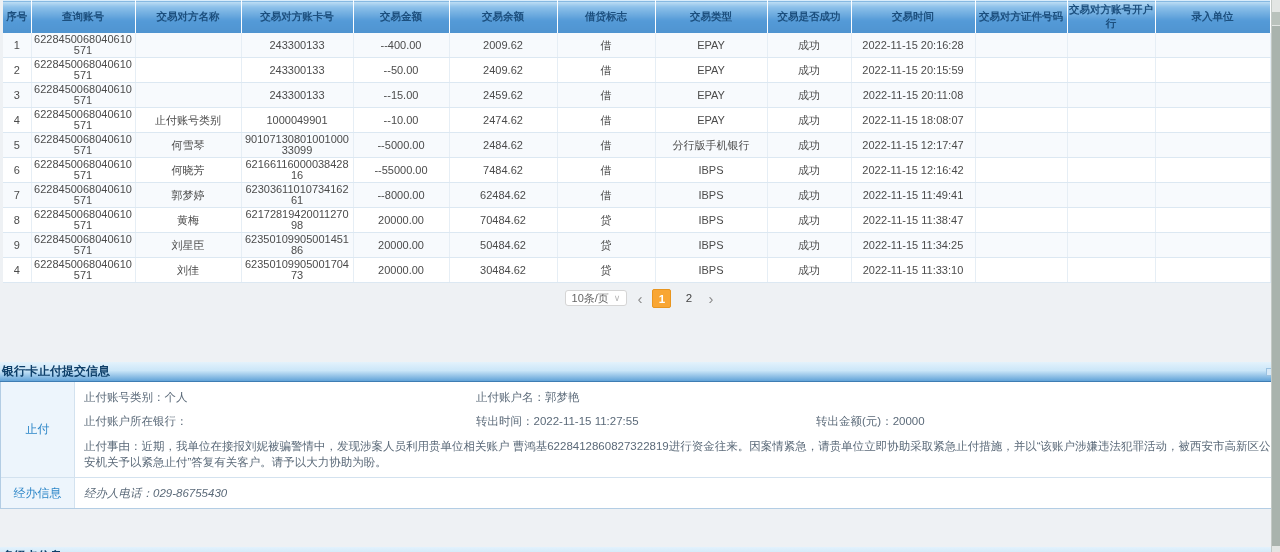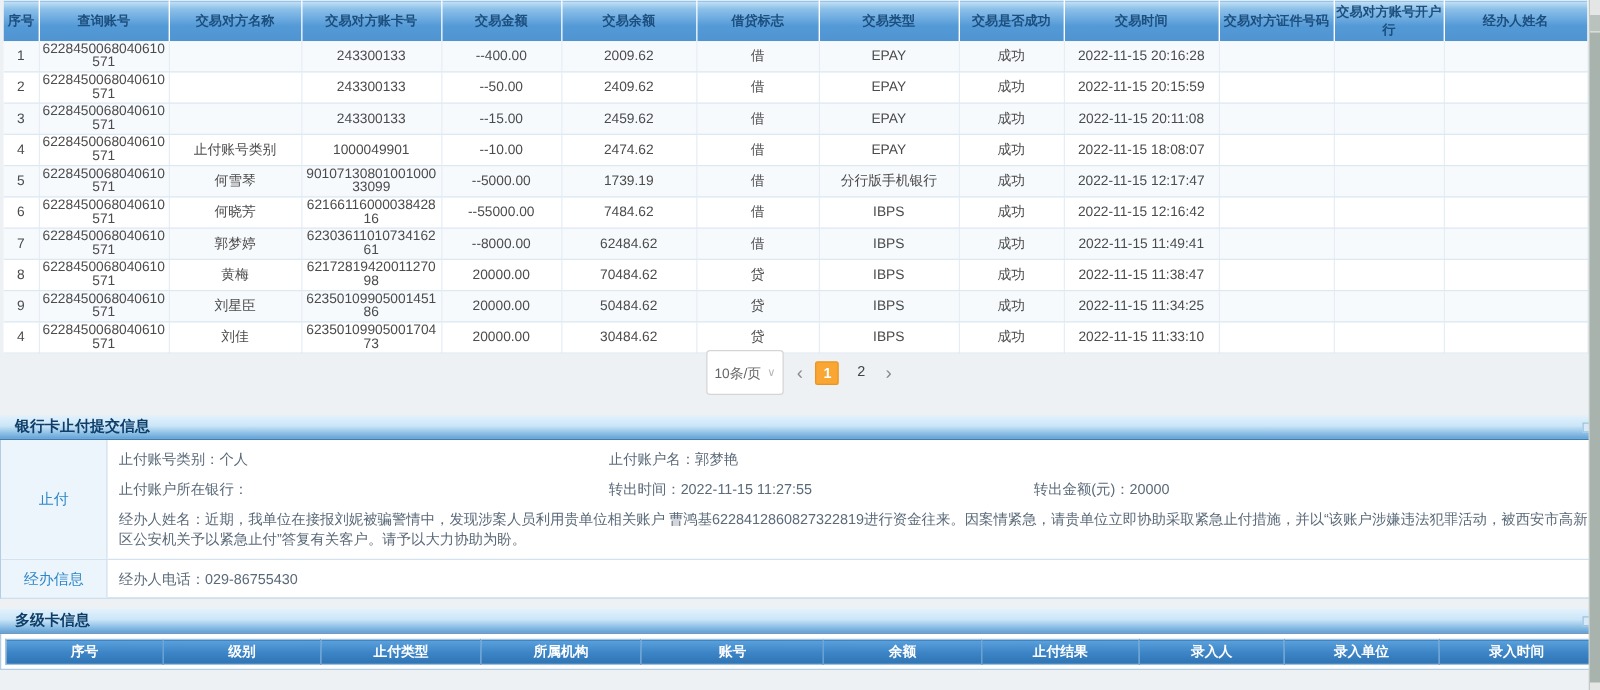--- a/index.html
+++ b/index.html
@@ -24,51 +24,51 @@
     padding:1px 2px; word-break:break-all; color:#4b4b4b; background:#fff;
   }
   #tx-table tbody tr:nth-child(odd) td { background:#f7fafd; }
   
   .pagination {
     height:30px; background:#eef1f4; display:flex; align-items:center; justify-content:center;
     gap:8px; font-size:11px; color:#666;
   }
   .pagesize {
     display:inline-flex; align-items:center; gap:5px; background:#fff;
-    border:1px solid #d5d5d5; border-radius:3px; padding:2px 6px; height:36px; cursor:pointer;
+    border:1px solid #d5d5d5; border-radius:3px; padding:2px 6px; height:16px; cursor:pointer;
   }
   .pagesize .chev { color:#b5b5b5; font-size:9px; }
   .pg-arrow { color:#8a8a8a; font-size:15px; line-height:15px; cursor:pointer; padding:0 2px; }
   .pg-num {
     min-width:19px; height:19px; line-height:19px; text-align:center; font-size:11.5px;
     color:#444; cursor:pointer; border-radius:2px;
   }
   .pg-num.active { background:#f9a633; border:1px solid #e8951f; color:#fff; font-weight:bold; }
   .spacer { height:19px; background:#eef1f4; }
   
   .section-bar {
     height:20px; background:linear-gradient(180deg,#e3f2fc 0%,#cbe6f8 45%,#62a3d8 100%);
     border-bottom:1px solid #3f7db3; color:#0e3f69; font-weight:bold; font-size:12px;
-    line-height:19px; padding-left:12px; position:relative;
+    line-height:19px; padding-left:2px; position:relative;margin-top:30px;
   }
   .bar-icon {
     position:absolute; right:6px; top:6px; width:8px; height:8px;
     background:#d7e9f7; border:1px solid #9cc2e0; cursor:pointer;
   }
   .section-body { background:#fff; border:1px solid #b3cde4; border-top:none; }
   .info-row { display:flex; }
   .info-row + .info-row { border-top:1px solid #d3e2ef; }
   .rail {
-    width:85px; background:#edf5fc; border-right:1px solid #d3e2ef;
+    width:74px; background:#edf5fc; border-right:1px solid #d3e2ef;
     color:#2e87c8; font-size:12px; display:flex; align-items:center; justify-content:center;
     flex:none;
   }
   .content { flex:1; padding:8px 8px 7px 9px; font-size:11.5px; color:#5b6a79; }
   .field-grid { display:grid; grid-template-columns:392px 340px auto; margin-bottom:9px; }
-  .field-grid:last-child { margin-bottom:0; }
+  .field-grid:last-child { margin-bottom:0;font-style:italic; }
   .fcell { white-space:nowrap; }
   .reason { line-height:16px; margin-top:1px; }
   
   .mc-body { padding:4px 3px 3px 3px; }
   #mc-table { border:1px solid #9fc2de; }
   #mc-table thead th {
     background:linear-gradient(180deg,#5aa0dc 0%,#3d85c6 50%,#2e74b5 100%);
     color:#fff; font-weight:bold; font-size:11px; height:20px;
     border-right:1px solid #6ea4d4; text-align:center; vertical-align:middle; padding:1px 2px;
   }
@@ -107,21 +107,21 @@
           <th>交易对方名称</th>
           <th>交易对方账卡号</th>
           <th>交易金额</th>
           <th>交易余额</th>
           <th>借贷标志</th>
           <th>交易类型</th>
           <th>交易是否成功</th>
           <th>交易时间</th>
           <th>交易对方证件号码</th>
           <th>交易对方账号开户行</th>
-          <th>经办人姓名</th>
+          <th>录入单位</th>
         </tr>
       </thead>
     <tbody>
         <tr>
           <td>1</td>
           <td>6228450068040610571</td>
           <td></td>
           <td>243300133</td>
           <td>--400.00</td>
           <td>2009.62</td>
@@ -177,21 +177,21 @@
           <td></td>
           <td></td>
           <td></td>
         </tr>
         <tr>
           <td>5</td>
           <td>6228450068040610571</td>
           <td>何雪琴</td>
           <td>9010713080100100033099</td>
           <td>--5000.00</td>
-          <td>1739.19</td>
+          <td>2484.62</td>
           <td>借</td>
           <td>分行版手机银行</td>
           <td>成功</td>
           <td>2022-11-15 12:17:47</td>
           <td></td>
           <td></td>
           <td></td>
         </tr>
         <tr>
           <td>6</td>
@@ -297,21 +297,21 @@
       <div class="content">
         <div class="field-grid">
           <div class="fcell"><span>止付账号类别：</span><span>个人</span></div>
           <div class="fcell"><span>止付账户名：</span><span>郭梦艳</span></div>
         </div>
         <div class="field-grid">
           <div class="fcell"><span>止付账户所在银行：</span><span></span></div>
           <div class="fcell"><span>转出时间：</span><span>2022-11-15 11:27:55</span></div>
           <div class="fcell"><span>转出金额(元)：</span><span>20000</span></div>
         </div>
-        <div class="reason">经办人姓名：近期，我单位在接报刘妮被骗警情中，发现涉案人员利用贵单位相关账户 曹鸿基6228412860827322819进行资金往来。因案情紧急，请贵单位立即协助采取紧急止付措施，并以“该账户涉嫌违法犯罪活动，被西安市高新区公安机关予以紧急止付”答复有关客户。请予以大力协助为盼。</div>
+        <div class="reason">止付事由：近期，我单位在接报刘妮被骗警情中，发现涉案人员利用贵单位相关账户 曹鸿基6228412860827322819进行资金往来。因案情紧急，请贵单位立即协助采取紧急止付措施，并以“该账户涉嫌违法犯罪活动，被西安市高新区公安机关予以紧急止付”答复有关客户。请予以大力协助为盼。</div>
       </div>
     </div>
 
     <div class="info-row">
       <div class="rail">经办信息</div>
       <div class="content">
         <div class="field-grid">
           <div class="fcell"><span>经办人电话：</span><span>029-86755430</span></div>
         </div>
       </div>

